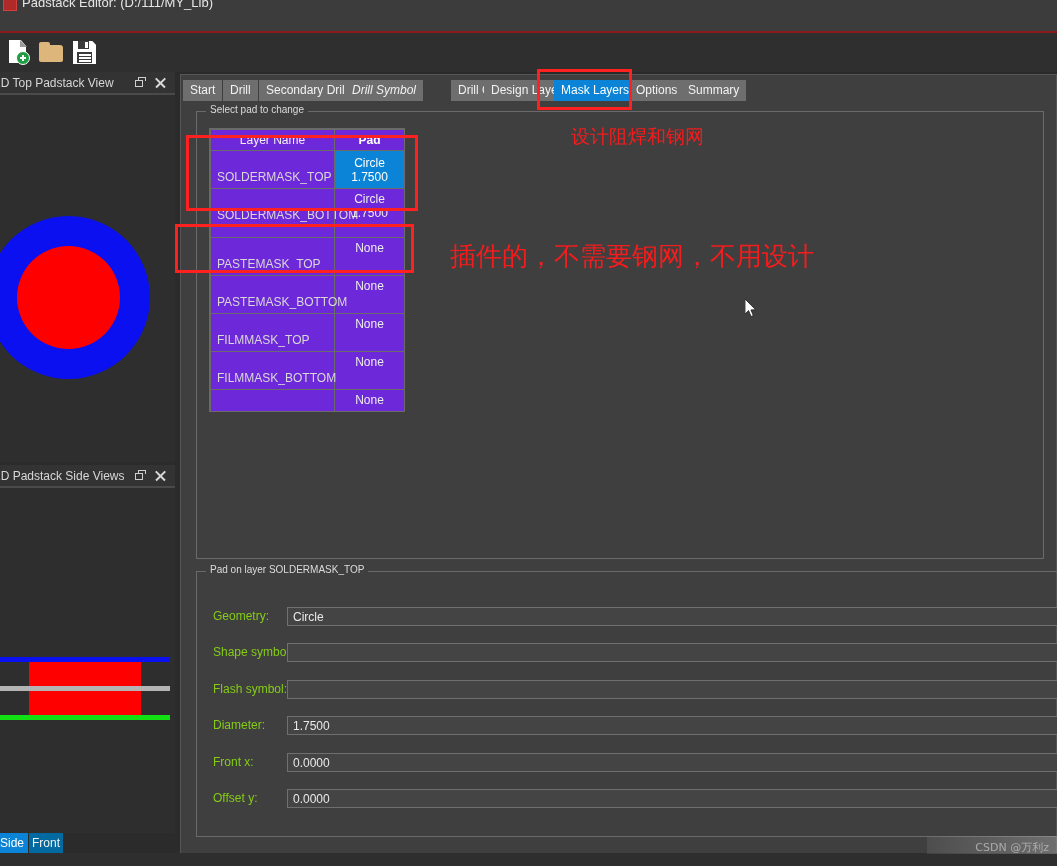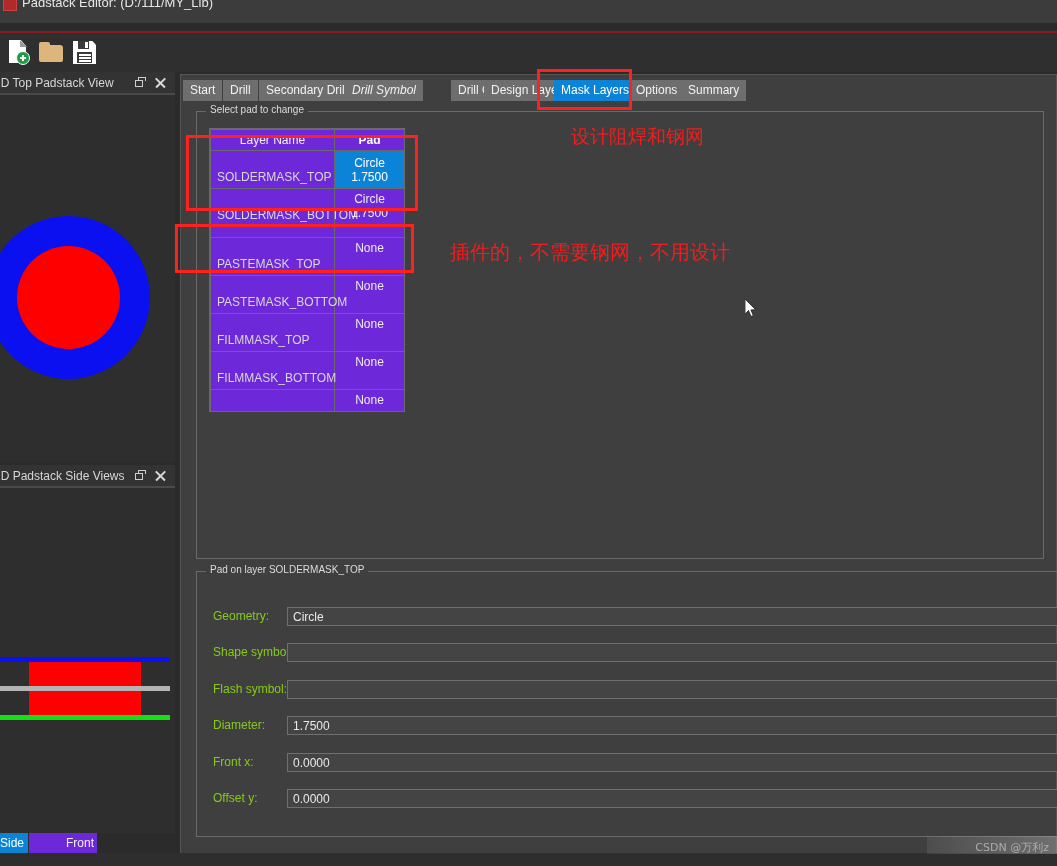--- a/index.html
+++ b/index.html
@@ -6,21 +6,21 @@
   body{
     width:1057px;height:866px;overflow:hidden;
     background:#2b2b2b;
     font-family:"Liberation Sans","DejaVu Sans",sans-serif;
     font-size:12px;color:#d6d6d6;
     -webkit-font-smoothing:antialiased;
   }
   #app{position:relative;width:1057px;height:866px;overflow:hidden;}
 
   
-  .titlebar{position:absolute;left:0;top:0;width:1057px;height:23px;
+  .titlebar{position:absolute;left:0;top:0;width:1057px;height:32px;
     background:#3c3c3c;overflow:hidden;}
   .titlebar .tb-ico{position:absolute;left:3px;top:-3px;width:14px;height:14px;
     background:#b02a2a;border:1px solid #d04040;box-sizing:border-box;}
   .titlebar .tb-txt{position:absolute;left:22px;top:-5px;font-size:13px;color:#e6e6e6;
     white-space:nowrap;}
 
   
   .menubar{position:absolute;left:0;top:14px;width:1057px;height:17px;background:#000;}
   .menubar .mi{position:absolute;top:2px;font-size:12px;color:#e8e8e8;cursor:default;}
   .redline{position:absolute;left:0;top:31px;width:1057px;height:2px;background:#8b1a1a;}
@@ -75,21 +75,21 @@
   .pad-inner{position:absolute;border-radius:50%;}
 
   
   .band{position:absolute;}
 
   
   .vtabs{position:absolute;left:0;top:833px;width:175px;height:20px;background:#2b2b2b;}
   .vtab{position:absolute;top:0;height:20px;line-height:20px;font-size:12px;text-align:center;
      cursor:pointer;color:#e8e8e8;}
   .vtab.sel{background:#0b84d8;color:#fff;}
-  .vtab.unsel{background:#6d28d9;color:#f0f0f0;padding-left:34px;}
+  .vtab.unsel{background:#0369a1;color:#f0f0f0;}
 
   
   .main{position:absolute;left:180px;top:74px;width:877px;height:784px;background:#3f3f3f;
      border:1px solid #555;box-sizing:border-box;}
 
   .tabstrip{position:absolute;left:183px;top:80px;height:21px;}
   .tab{position:absolute;top:0;height:21px;line-height:21px;padding:0 7px;font-size:12px;
      background:#6e6e6e;color:#f2f2f2;box-sizing:border-box;cursor:pointer;white-space:nowrap;}
   .tab.active{background:#0b84d8;color:#fff;}
 
@@ -305,21 +305,21 @@
         <div class="flabel">Offset y:</div>
         <div class="finput" style="left: 74px; width: 790px;">0.0000</div>
       </div>
     </div>
 
   <div class="redbox" style="left:537px;top:69px;width:95px;height:41px;"></div>
   <div class="redbox" style="left:186px;top:135px;width:232px;height:76px;"></div>
   <div class="redbox" style="left:175px;top:224px;width:239px;height:49px;"></div>
 
   <div class="cn" style="left:571px;top:124px;font-size:19px;">设计阻焊和钢网</div>
-  <div class="cn" style="left:450px;top:239px;font-size:20px;">插件的，不需要钢网，不用设计</div>
+  <div class="cn" style="left:450px;top:239px;font-size:26px;">插件的，不需要钢网，不用设计</div>
 
   <svg class="cursor" style="left:745px;top:299px;" viewBox="0 0 12 19">
     <polygon points="0,0 0,15 3.6,11.6 6,17.5 8.3,16.5 5.9,10.9 10.6,10.7" fill="#ffffff" stroke="#202020" stroke-width="0.8"></polygon>
   </svg>
 
   <div class="bstrip">
     <div class="cell" style="left:0;width:52px;"></div>
     <div class="cell" style="left:52px;width:104px;"></div>
     <div class="cell" style="left:156px;width:420px;"></div>
     <div class="cell" style="left:576px;width:426px;"></div>

